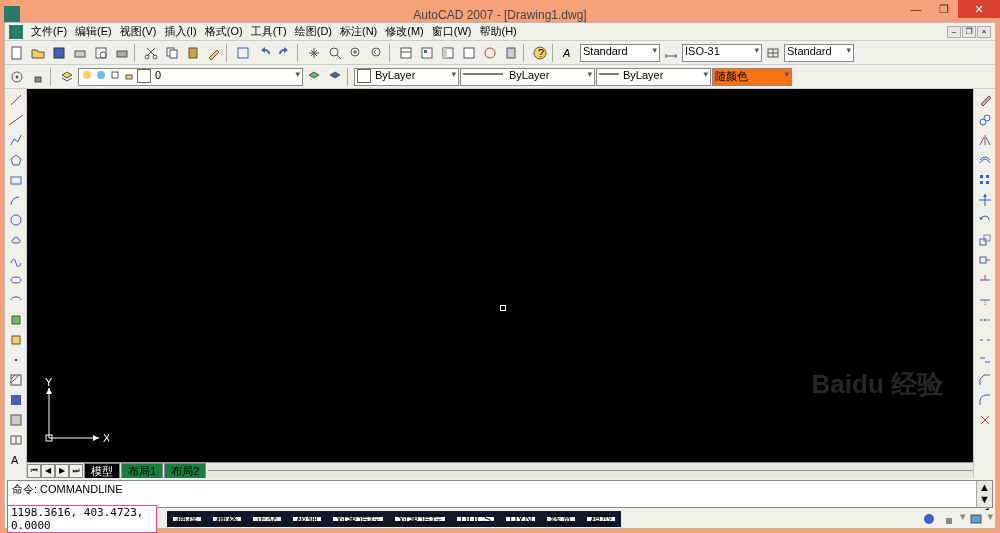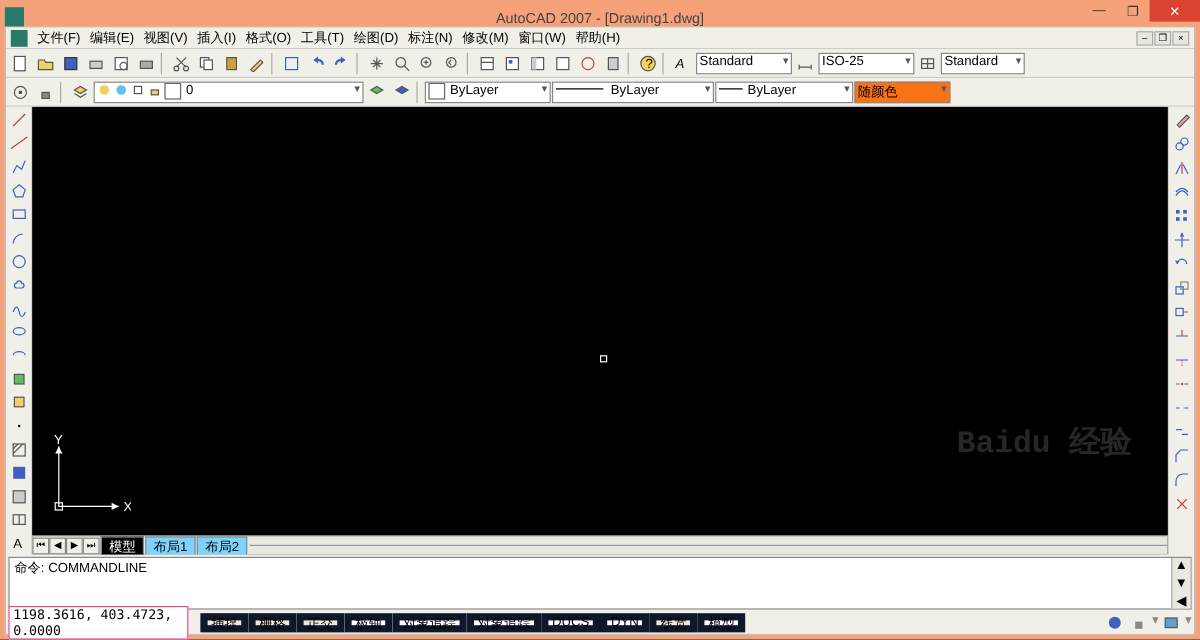--- a/index.html
+++ b/index.html
@@ -26,33 +26,33 @@
 .side-toolbar { width:22px; background:#f0f0e8; display:flex; flex-direction:column; align-items:center; gap:2px; padding-top:2px; border-right:1px solid #ccc; }
 .side-toolbar.right { border-right:none; border-left:1px solid #ccc; }
 .side-btn { width:18px; height:18px; display:flex; align-items:center; justify-content:center; }
 .canvas-area { flex:1; display:flex; flex-direction:column; background:#000; position:relative; }
 .drawing-canvas { flex:1; background:#000; position:relative; }
 .ucs { position:absolute; left:12px; bottom:14px; color:#fff; font-size:10px; }
 .cursor-box { position:absolute; left:50%; top:58%; width:6px; height:6px; border:1px solid #fff; }
 .tabs { height:16px; background:#e8e8e0; display:flex; align-items:center; font-size:10px; border-top:1px solid #999; }
 .tab-nav { display:flex; }
 .tab-nav-btn { width:14px; height:14px; border:1px solid #888; background:#f0f0e8; display:flex; align-items:center; justify-content:center; font-size:8px; }
-.tab { padding:0 6px; background:#7dd3fc; border:1px solid #888; border-bottom:none; margin-left:1px; }
+.tab { padding:0 6px; background:#15803d; border:1px solid #888; border-bottom:none; margin-left:1px; }
 .tab.active { background:#000; color:#fff; }
 .tab-rest { flex:1; border-top:1px solid #999; margin-left:2px; }
-.cmd-area { height:44px; background:#fff; border:1px solid #888; margin:2px; display:flex; }
+.cmd-area { height:28px; background:#fff; border:1px solid #888; margin:2px; display:flex; }
 .cmd-text { flex:1; padding:1px 4px; font-family:SimSun,monospace; font-size:12px; }
 .cmd-scroll { width:16px; background:#e8e8e0; border-left:1px solid #aaa; display:flex; flex-direction:column; justify-content:space-between; align-items:center; font-size:8px; }
 .statusbar { height:18px; background:#f0f0e8; display:flex; align-items:center; padding:0 2px; gap:0; }
 .status-coords { width:150px; border:1px solid #ec4899; background:#fff; padding:0 3px; font-family:monospace; font-size:11px; }
 .status-btn { border:6px solid #0f172a; background:#e8e8e0; padding:0 3px; height:16px; display:flex; align-items:center; }
 .status-btn.on { background:#fff; }
 .status-right { margin-left:auto; display:flex; gap:2px; }
 svg { display:block; }
-.watermark { position:absolute; right:30px; bottom:60px; color:rgba(255,255,255,0.15); font-size:26px; font-weight:bold; pointer-events:none;font-family:Liberation Mono, monospace; }
+.watermark { position:absolute; right:30px; bottom:60px; color:rgba(255,255,255,0.15); font-size:26px; font-weight:bold; pointer-events:none; }
 </style>
 </head>
 <body>
 
 <div class="titlebar">
   <div class="titlebar-icon"></div>
   <div class="titlebar-title">AutoCAD 2007 - [Drawing1.dwg]</div>
   <div class="titlebar-buttons">
     <div class="titlebar-btn">—</div>
     <div class="titlebar-btn">❐</div>
@@ -229,21 +229,21 @@
         <span>Standard</span>
       </div>
     <div class="tb-btn">
         <svg width="14" height="14">
           <line x1="2" y1="10" x2="12" y2="10" stroke="#555"></line>
           <line x1="2" y1="8" x2="2" y2="12" stroke="#555"></line>
           <line x1="12" y1="8" x2="12" y2="12" stroke="#555"></line>
         </svg>
       </div>
     <div class="tb-combo" style="width:80px">
-        <span>ISO-25</span>
+        <span>ISO-31</span>
       </div>
     <div class="tb-btn">
         <svg width="14" height="14">
           <rect x="2" y="3" width="10" height="8" fill="none" stroke="#555"></rect>
           <line x1="2" y1="7" x2="12" y2="7" stroke="#555"></line>
           <line x1="7" y1="3" x2="7" y2="11" stroke="#555"></line>
         </svg>
       </div>
     <div class="tb-combo" style="width:70px">
         <span>Standard</span>

